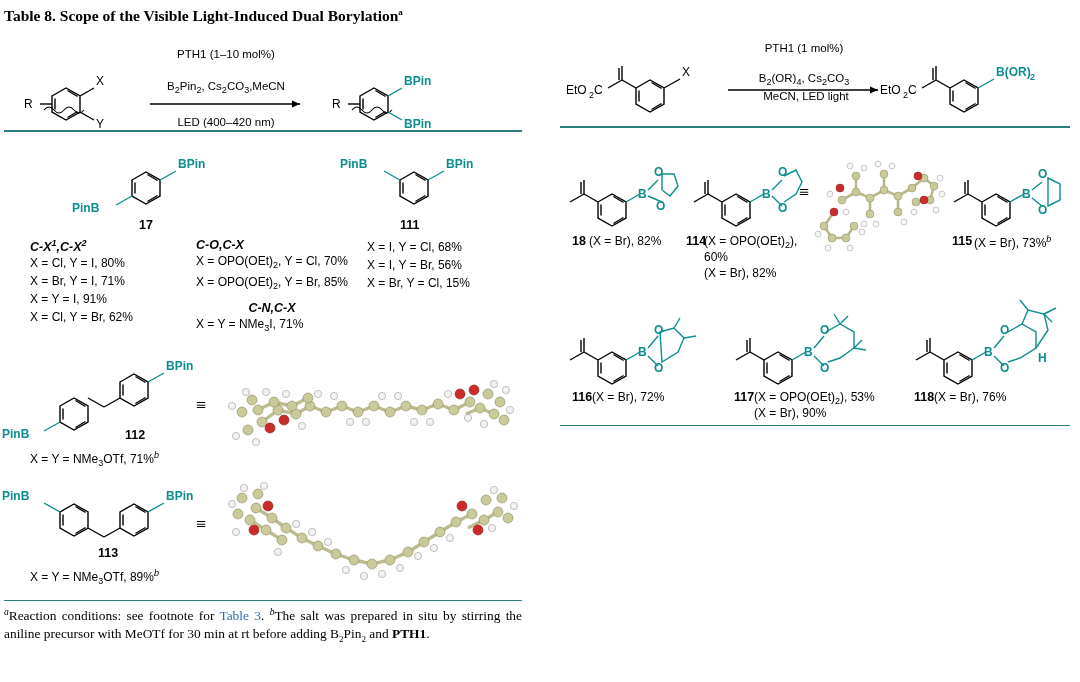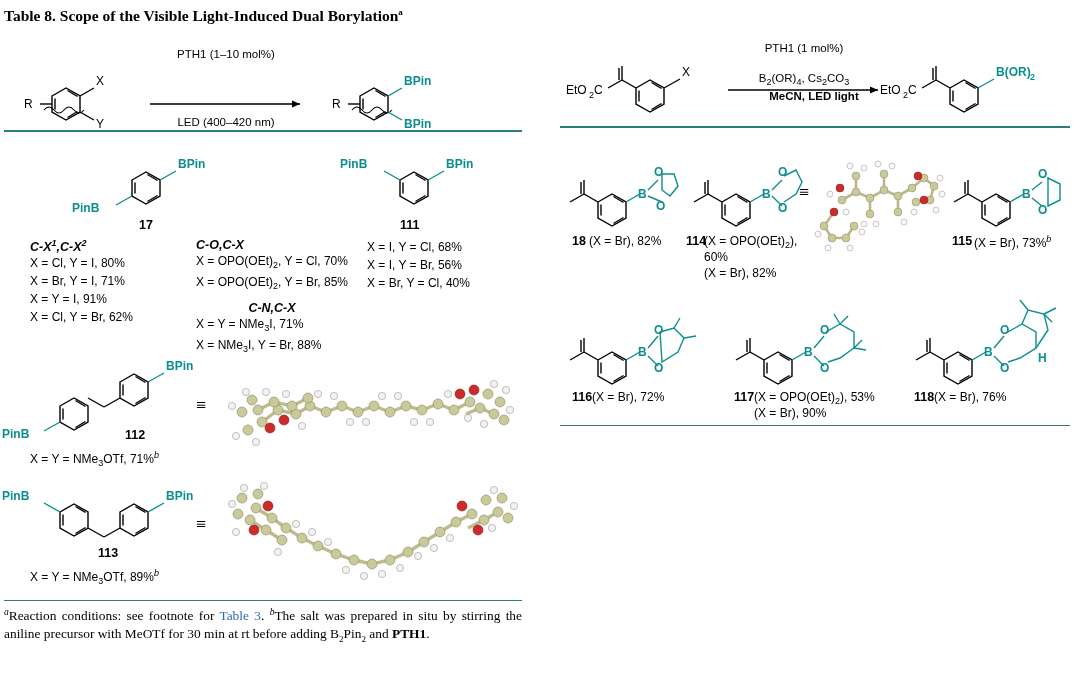--- a/index.html
+++ b/index.html
@@ -90,20 +90,21 @@
           <path class="bond-thin" d="M352 58 q5 -6 10 0 q5 6 10 0 q5 -6 10 0 q5 6 10 0"></path>
           <line class="bond-teal" x1="388" y1="44" x2="402" y2="36"></line>
           <line class="bond-teal" x1="388" y1="60" x2="402" y2="68"></line>
           <line class="bond" x1="360" y1="52" x2="348" y2="52"></line>
         </g>
         <text class="struct-label" x="332" y="56">R</text>
         <text class="struct-teal" x="404" y="33">BPin</text>
         <text class="struct-teal" x="404" y="76">BPin</text>
       </svg>
       <div class="cond" style="position:absolute;left:152px;top:-6px;width:148px;">PTH1 (1–10 mol%)</div>
+      <div class="cond" style="position:absolute;left:146px;top:26px;width:160px;">B<span class="sub">2</span>Pin<span class="sub">2</span>, Cs<span class="sub">2</span>CO<span class="sub">3</span>,MeCN</div>
       <div class="cond" style="position:absolute;left:152px;top:46px;width:148px;margin-top:16px;">LED (400–420 nm)</div>
     </div>
 
     <div class="rule" style="position:absolute;left:4px;top:130px;width:518px;"></div>
 
     <div style="position:absolute;left:0;top:140px;width:530px;height:90px;">
       <svg width="530" height="90" viewBox="0 0 530 90">
 
         <g>
           <polygon class="bond" points="132,40 146,32 160,40 160,56 146,64 132,56"></polygon>
@@ -138,27 +139,26 @@
       <div class="entry">X = Y = I, 91%</div>
       <div class="entry">X = Cl, Y = Br, 62%</div>
     </div>
 
     <div style="position:absolute;left:196px;top:238px;">
       <div class="entry-h">C-O,C-X</div>
       <div class="entry">X = OPO(OEt)<span class="sub">2</span>, Y = Cl, 70%</div>
       <div class="entry">X = OPO(OEt)<span class="sub">2</span>, Y = Br, 85%</div>
       <div class="entry-h" style="text-align:center;margin-top:7px;">C-N,C-X</div>
       <div class="entry">X = Y = NMe<span class="sub">3</span>I, 71%</div>
-      <div class="entry">X = NMe<span class="sub">3</span>I, Y = Br, 88%</div>
     </div>
 
     <div style="position:absolute;left:367px;top:238px;">
       <div class="entry">X = I, Y = Cl, 68%</div>
       <div class="entry">X = I, Y = Br, 56%</div>
-      <div class="entry">X = Br, Y = Cl, 40%</div>
+      <div class="entry">X = Br, Y = Cl, 15%</div>
     </div>
 
     <div style="position:absolute;left:0;top:360px;width:530px;height:110px;">
       <svg width="300" height="110" viewBox="0 0 300 110">
         <g>
           <polygon class="bond" points="120,22 134,14 148,22 148,38 134,46 120,38"></polygon>
           <line class="bond" x1="123" y1="24.5" x2="123" y2="35.5"></line>
           <line class="bond" x1="135.5" y1="16.5" x2="145.5" y2="22.5"></line>
           <line class="bond" x1="135.5" y1="43.5" x2="145.5" y2="37.5"></line>
           <line class="bond-teal" x1="148" y1="22" x2="164" y2="13"></line>
@@ -371,21 +371,21 @@
           <line class="bond-teal" x1="422" y1="50" x2="438" y2="41"></line>
         </g>
         <text class="struct-label" x="324" y="56">EtO</text>
         <text class="struct-label" x="347" y="60" style="font-size:9px">2</text>
         <text class="struct-label" x="352" y="56">C</text>
         <text class="struct-teal" x="440" y="38">B(OR)</text>
         <text class="struct-teal" x="474" y="42" style="font-size:9px">2</text>
       </svg>
       <div class="cond" style="position:absolute;left:178px;top:2px;width:140px;">PTH1 (1 mol%)</div>
       <div class="cond" style="position:absolute;left:174px;top:32px;width:148px;">B<span class="sub">2</span>(OR)<span class="sub">4</span>, Cs<span class="sub">2</span>CO<span class="sub">3</span></div>
-      <div class="cond" style="position:absolute;left:188px;top:50px;width:140px;font-weight:bold;">MeCN, LED light</div>
+      <div class="cond" style="position:absolute;left:180px;top:50px;width:140px;">MeCN, LED light</div>
     </div>
 
     <div class="rule" style="position:absolute;left:4px;top:126px;width:510px;"></div>
 
     <div style="position:absolute;left:0;top:140px;width:520px;height:110px;">
 
       <svg style="position:absolute;left:2px;top:0;" width="126" height="104" viewBox="0 0 126 104">
         <line class="bond" x1="12" y1="62" x2="26" y2="54"></line>
         <line class="bond" x1="26" y1="54" x2="26" y2="40"></line>
         <line class="bond" x1="23" y1="54" x2="23" y2="42"></line>

